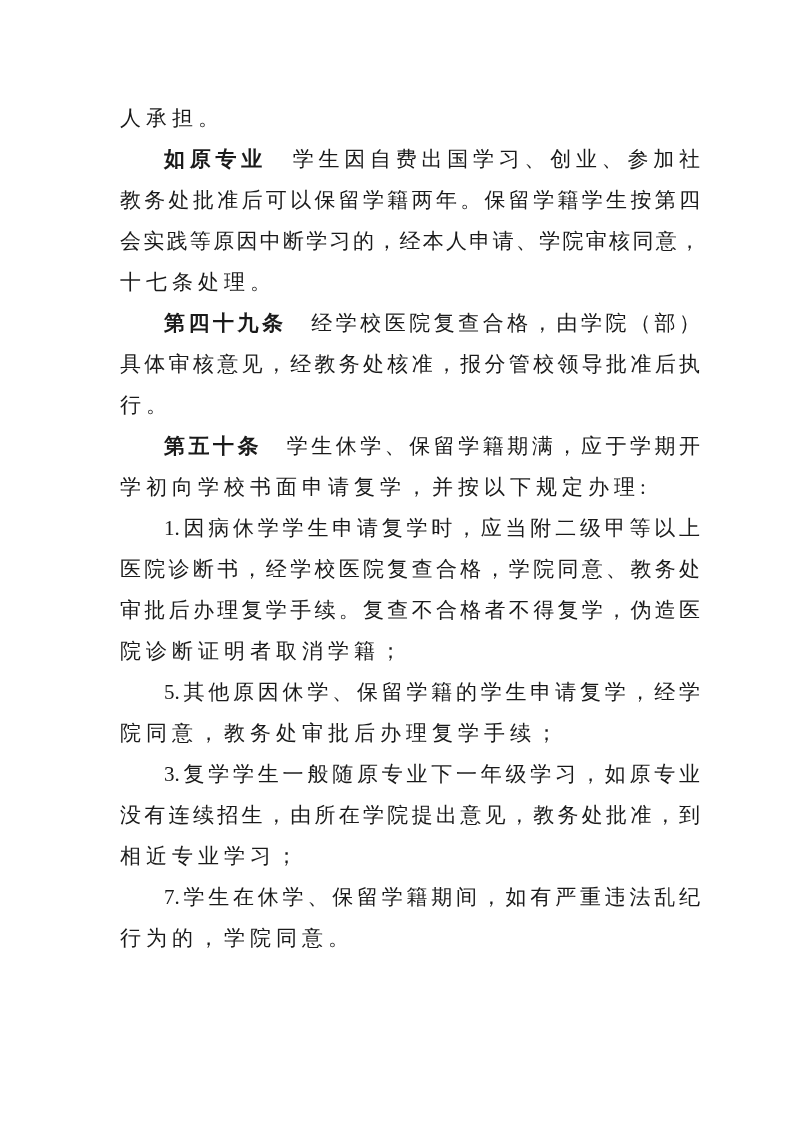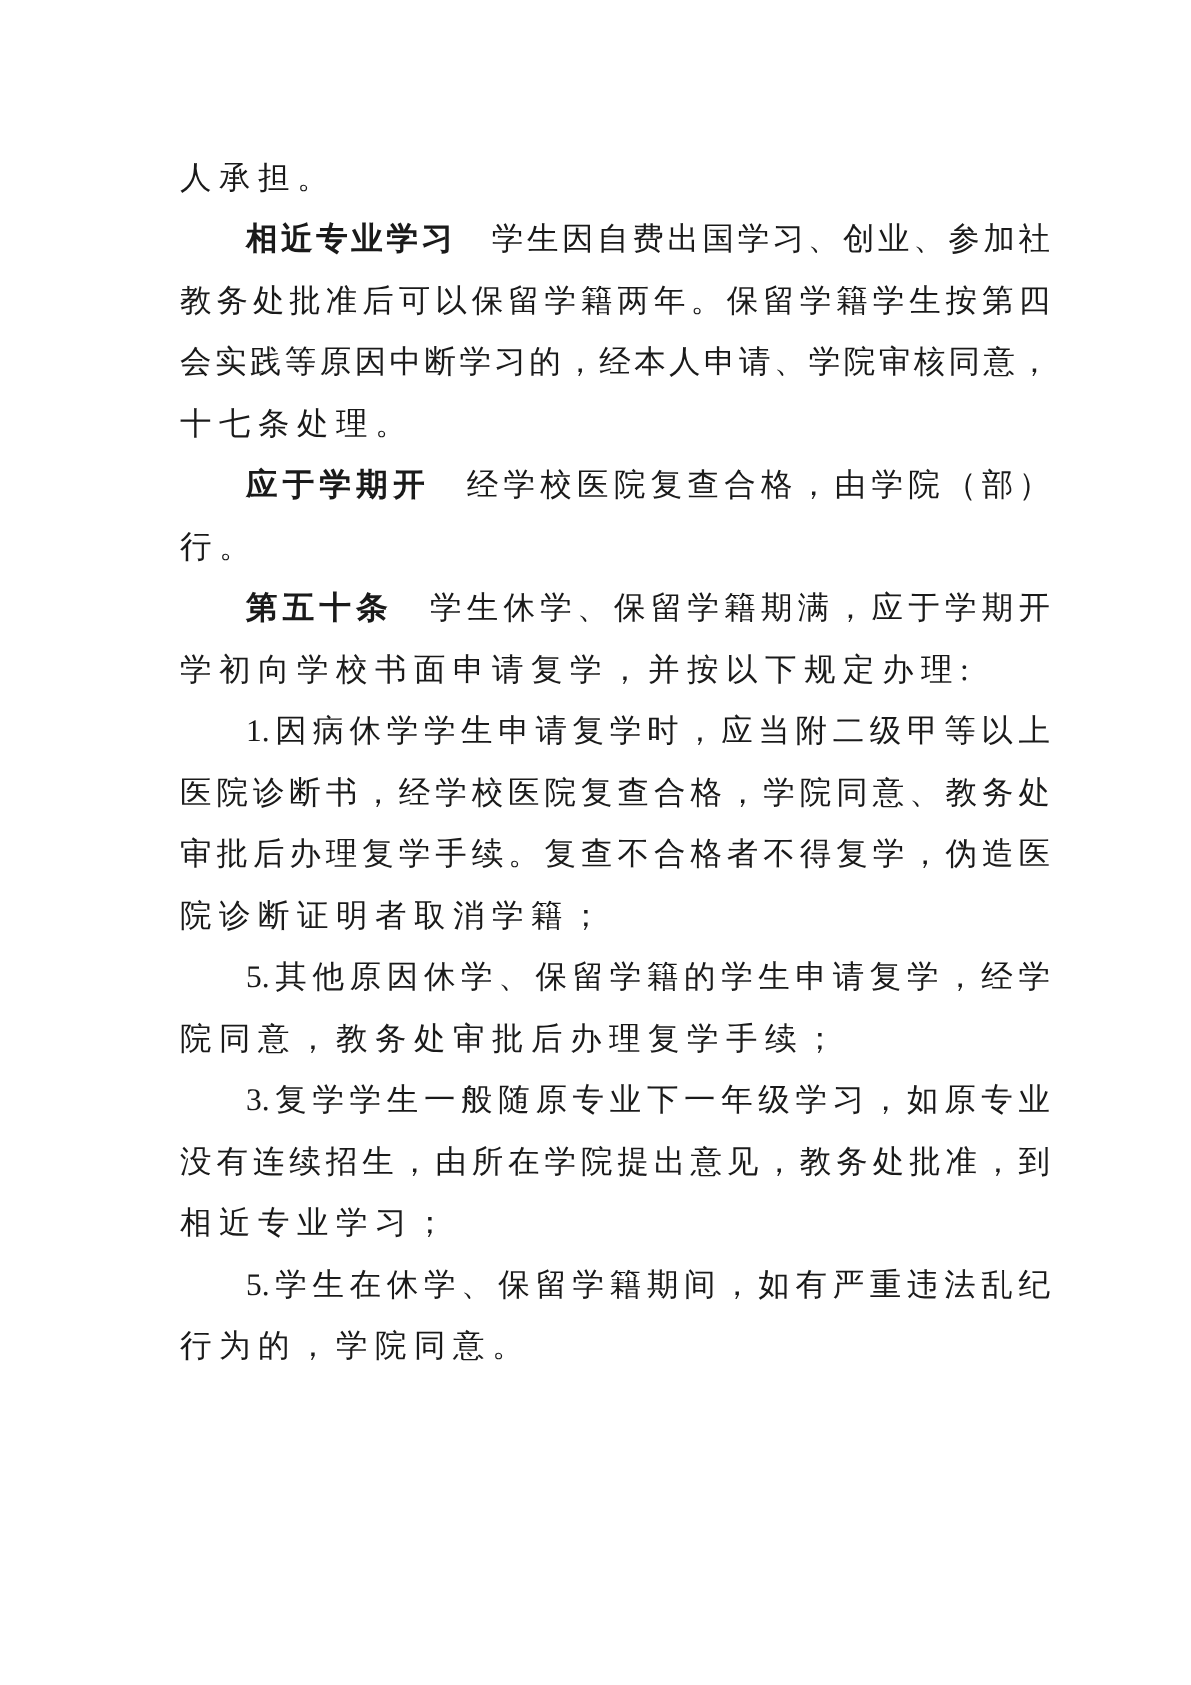--- a/index.html
+++ b/index.html
@@ -46,27 +46,28 @@
 </style>
 </head>
 <body>
 
 <div class="page">
   <div class="text-block" id="text-block">
       <div class="para">
         <div class="line loose"><span>人承担。</span></div>
       </div>
       <div class="para">
-        <div class="line fill first-indent"><span class="article-heading">相近专业学习</span><span>　</span><span>学生因自费出国学习、创业、参加社</span></div>
+        <div class="line fill first-indent"><span class="article-heading">如原专业</span><span>　</span><span>学生因自费出国学习、创业、参加社</span></div>
         <div class="line fill"><span>教务处批准后可以保留学籍两年。保留学籍学生按第四</span></div>
         <div class="line fill"><span>会实践等原因中断学习的，经本人申请、学院审核同意，</span></div>
         <div class="line loose"><span>十七条处理。</span></div>
       </div>
       <div class="para">
-        <div class="line fill first-indent"><span class="article-heading">应于学期开</span><span>　</span><span>经学校医院复查合格，由学院（部）</span></div>
+        <div class="line fill first-indent"><span class="article-heading">第四十九条</span><span>　</span><span>经学校医院复查合格，由学院（部）</span></div>
+        <div class="line fill"><span>具体审核意见，经教务处核准，报分管校领导批准后执</span></div>
         <div class="line loose"><span>行。</span></div>
       </div>
       <div class="para">
         <div class="line fill first-indent"><span class="article-heading">第五十条</span><span>　</span><span>学生休学、保留学籍期满，应于学期开</span></div>
         <div class="line loose"><span>学初向学校书面申请复学，并按以下规定办理:</span></div>
       </div>
       <div class="para">
         <div class="line fill first-indent"><span>1.因病休学学生申请复学时，应当附二级甲等以上</span></div>
         <div class="line fill"><span>医院诊断书，经学校医院复查合格，学院同意、教务处</span></div>
         <div class="line fill"><span>审批后办理复学手续。复查不合格者不得复学，伪造医</span></div>
@@ -75,17 +76,17 @@
       <div class="para">
         <div class="line fill first-indent"><span>5.其他原因休学、保留学籍的学生申请复学，经学</span></div>
         <div class="line loose"><span>院同意，教务处审批后办理复学手续；</span></div>
       </div>
       <div class="para">
         <div class="line fill first-indent"><span>3.复学学生一般随原专业下一年级学习，如原专业</span></div>
         <div class="line fill"><span>没有连续招生，由所在学院提出意见，教务处批准，到</span></div>
         <div class="line loose"><span>相近专业学习；</span></div>
       </div>
       <div class="para">
-        <div class="line fill first-indent"><span>5.学生在休学、保留学籍期间，如有严重违法乱纪</span></div>
+        <div class="line fill first-indent"><span>7.学生在休学、保留学籍期间，如有严重违法乱纪</span></div>
         <div class="line loose"><span>行为的，学院同意。</span></div>
       </div>
     </div>
 </div>
 
 </body></html>

